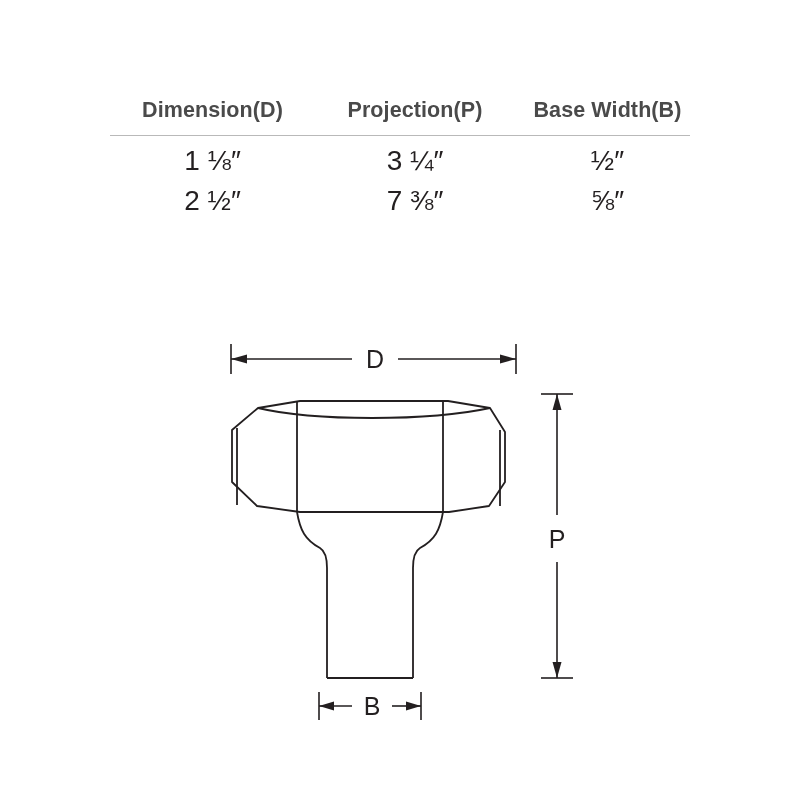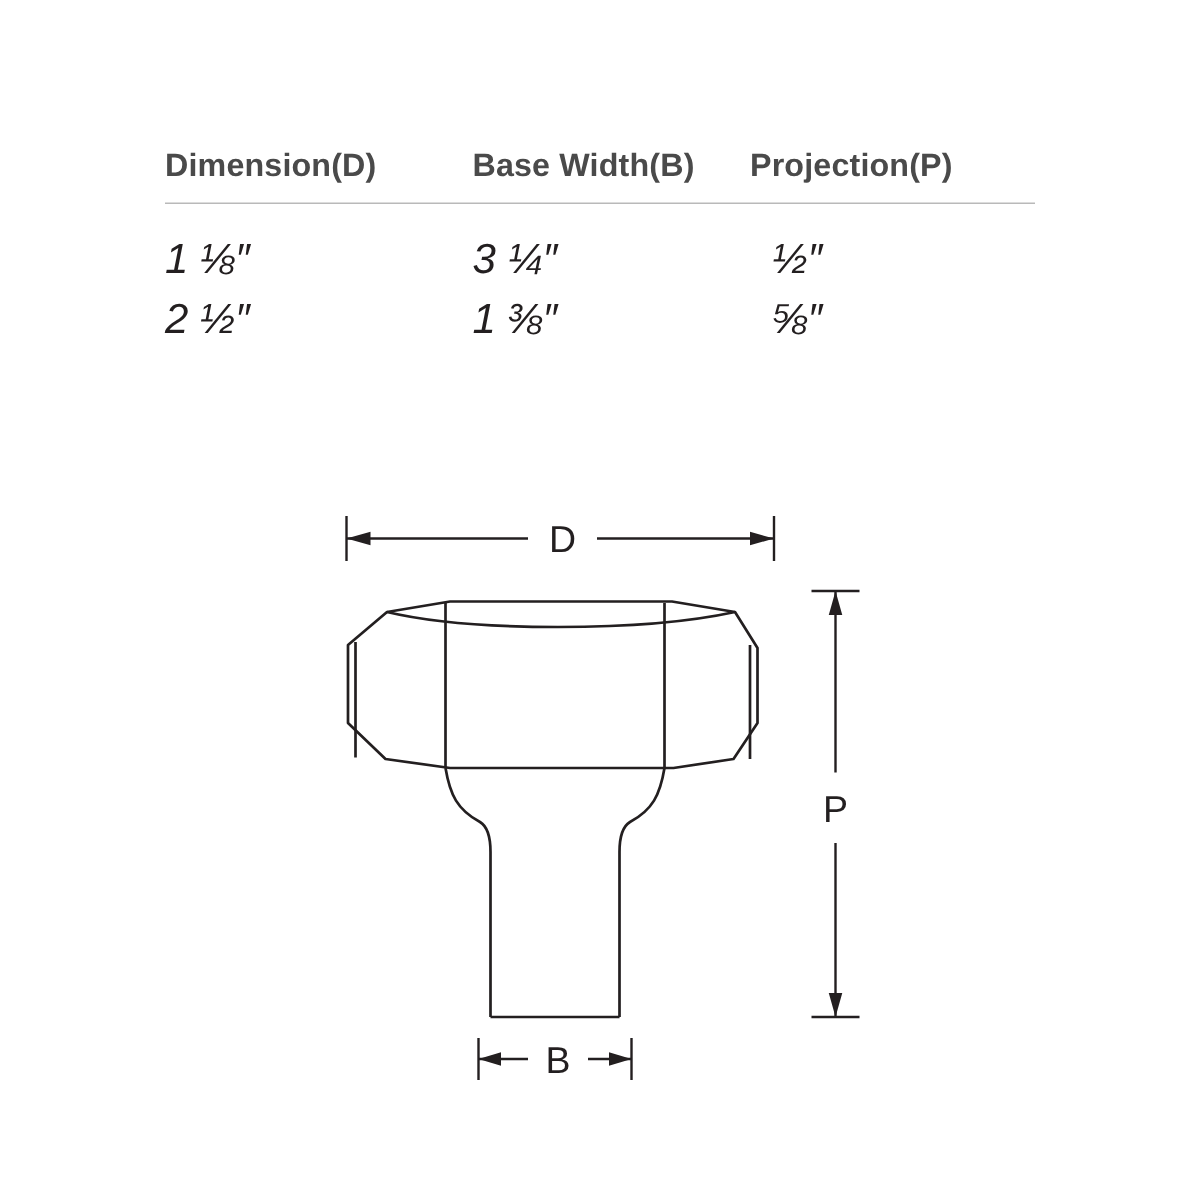--- a/index.html
+++ b/index.html
@@ -19,20 +19,21 @@
     position: absolute;
     inset: 0;
   }
 
   
   .spec-table {
     position: absolute;
     left: 110px;
     top: 98px;
     width: 590px;
+    text-align: center;
   }
   .spec-row {
     display: flex;
   }
   .spec-cell {
     box-sizing: border-box;
   }
   .spec-cell.c0 { width: 205px; }
   .spec-cell.c1 { width: 200px; }
   .spec-cell.c2 { width: 185px; }
@@ -43,22 +44,21 @@
     color: #4a4a4a;
     letter-spacing: 0.1px;
     padding-bottom: 10px;
   }
   .header-rule {
     border-bottom: 1px solid #b9b9b9;
     width: 580px;
     margin-top: 2px;
   }
   .data-rows {
-    margin-top: 17px;
-    font-style: italic;
+    margin-top: 5px;
   }
   .data-row .spec-cell {
     font-size: 28px;
     color: #231f20;
     line-height: 1.42;
     font-weight: 400;
   }
 
   
   .drawing {
@@ -78,34 +78,34 @@
   }
 </style>
 </head>
 <body>
 
 <div class="page">
 
   <div class="spec-table">
     <div class="spec-row header-row">
       <div class="spec-cell c0">Dimension(D)</div>
+      <div class="spec-cell c1">Projection(P)</div>
       <div class="spec-cell c2">Base Width(B)</div>
-      <div class="spec-cell c1">Projection(P)</div>
     </div>
     <div class="header-rule"></div>
 
     <div class="data-rows">
       <div class="spec-row data-row">
         <div class="spec-cell c0">1 ⅛″</div>
         <div class="spec-cell c1">3 ¼″</div>
         <div class="spec-cell c2">½″</div>
       </div>
       <div class="spec-row data-row">
         <div class="spec-cell c0">2 ½″</div>
-        <div class="spec-cell c1">1 ⅜″</div>
+        <div class="spec-cell c1">7 ⅜″</div>
         <div class="spec-cell c2">⅝″</div>
       </div>
     </div>
   </div>
 
   <div class="drawing">
     <svg width="800" height="480" viewBox="0 0 800 480" xmlns="http://www.w3.org/2000/svg">
 
       <g stroke="#231f20" stroke-width="1.6" fill="none">
         <line x1="231" y1="44" x2="231" y2="74"></line>

